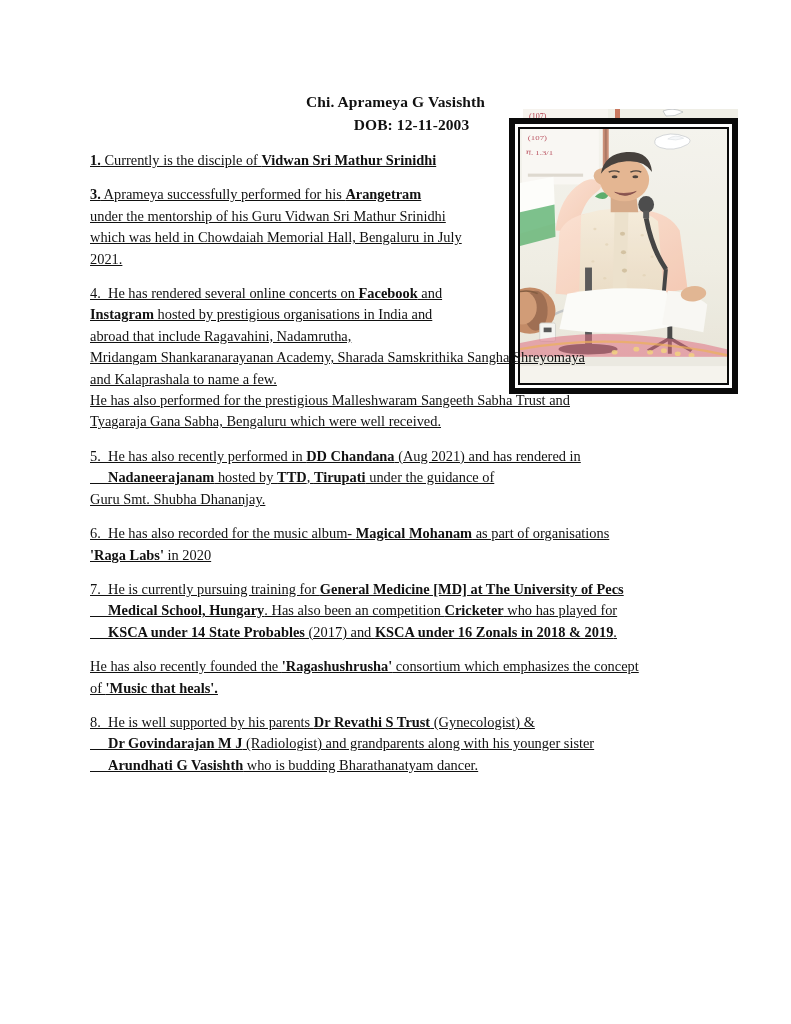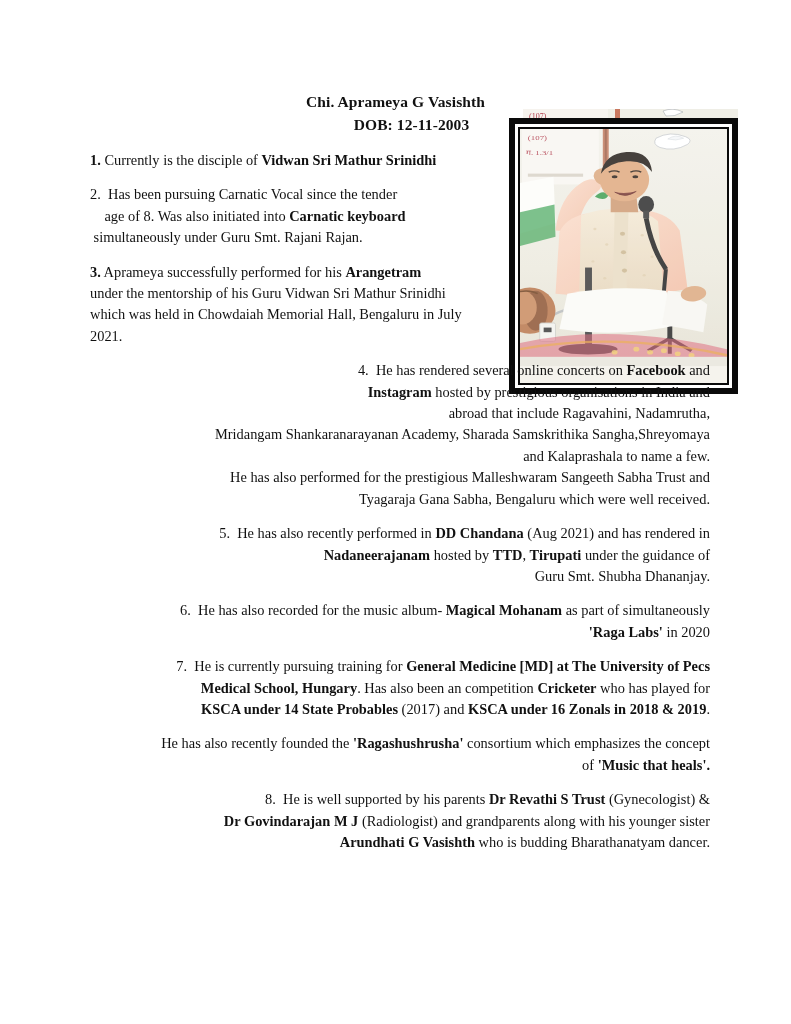--- a/index.html
+++ b/index.html
@@ -82,26 +82,27 @@
     position: absolute;
     left: 90px;
     top: 150px;
     width: 620px;
     font-size: 14.4px;
     line-height: 21.4px;
   }
   .para {
     margin: 0 0 13px 0;
     white-space: pre-wrap;
+    text-decoration: underline;
   }
   b, strong { font-weight: bold; }
 
   
   .narrow { width: 400px; }
-  .wide   { width: 620px; text-align: right; }
+  .wide   { width: 620px; }
 </style>
 </head>
 <body>
 
 <div class="page">
 
   <div class="heading">
     <span>Chi. Aprameya G Vasishth</span>
     <span class="line2">DOB: 12-11-2003</span>
   </div>
@@ -234,38 +235,35 @@
             <rect x="0" y="0" width="210" height="330" fill="#ffffff" opacity="0.16"></rect>
           </svg>
         </div>
       </div>
     </div>
   </div>
 
   <div class="body-text">
 
     <p class="para narrow"><b>1.</b><span> Currently is the disciple of </span><b>Vidwan Sri Mathur Srinidhi</b></p>
-    <p class="para narrow"><span>2.  Has been pursuing Carnatic Vocal since the tender
-    age of 8. Was also initiated into </span><b>Carnatic keyboard</b><span>
- simultaneously under Guru Smt. Rajani Rajan.</span></p>
     <p class="para narrow"><b>3.</b><span> Aprameya successfully performed for his </span><b>Arangetram</b><span>
 under the mentorship of his Guru Vidwan Sri Mathur Srinidhi
 which was held in Chowdaiah Memorial Hall, Bengaluru in July
 2021.</span></p>
     <p class="para wide"><span>4.  He has rendered several online concerts on </span><b>Facebook</b><span> and
 </span><b>Instagram</b><span> hosted by prestigious organisations in India and
 abroad that include Ragavahini, Nadamrutha,
 Mridangam Shankaranarayanan Academy, Sharada Samskrithika Sangha,Shreyomaya
 and Kalaprashala to name a few.
 He has also performed for the prestigious Malleshwaram Sangeeth Sabha Trust and
 Tyagaraja Gana Sabha, Bengaluru which were well received.</span></p>
     <p class="para wide"><span>5.  He has also recently performed in </span><b>DD Chandana</b><span> (Aug 2021) and has rendered in
      </span><b>Nadaneerajanam</b><span> hosted by </span><b>TTD</b><span>, </span><b>Tirupati</b><span> under the guidance of
 Guru Smt. Shubha Dhananjay.</span></p>
-    <p class="para wide"><span>6.  He has also recorded for the music album- </span><b>Magical Mohanam</b><span> as part of simultaneously
+    <p class="para wide"><span>6.  He has also recorded for the music album- </span><b>Magical Mohanam</b><span> as part of organisations
 </span><b>'Raga Labs'</b><span> in 2020</span></p>
     <p class="para wide"><span>7.  He is currently pursuing training for </span><b>General Medicine [MD] at The University of Pecs
      Medical School, Hungary</b><span>. Has also been an competition </span><b>Cricketer</b><span> who has played for
      </span><b>KSCA under 14 State Probables</b><span> (2017) and </span><b>KSCA under 16 Zonals in 2018 &amp; 2019</b><span>.</span></p>
     <p class="para wide"><span>He has also recently founded the </span><b>'Ragashushrusha'</b><span> consortium which emphasizes the concept
 of </span><b>'Music that heals'.</b></p>
     <p class="para wide"><span>8.  He is well supported by his parents </span><b>Dr Revathi S Trust</b><span> (Gynecologist) &amp;
      </span><b>Dr Govindarajan M J</b><span> (Radiologist) and grandparents along with his younger sister
      </span><b>Arundhati G Vasishth</b><span> who is budding Bharathanatyam dancer.</span></p>
 

